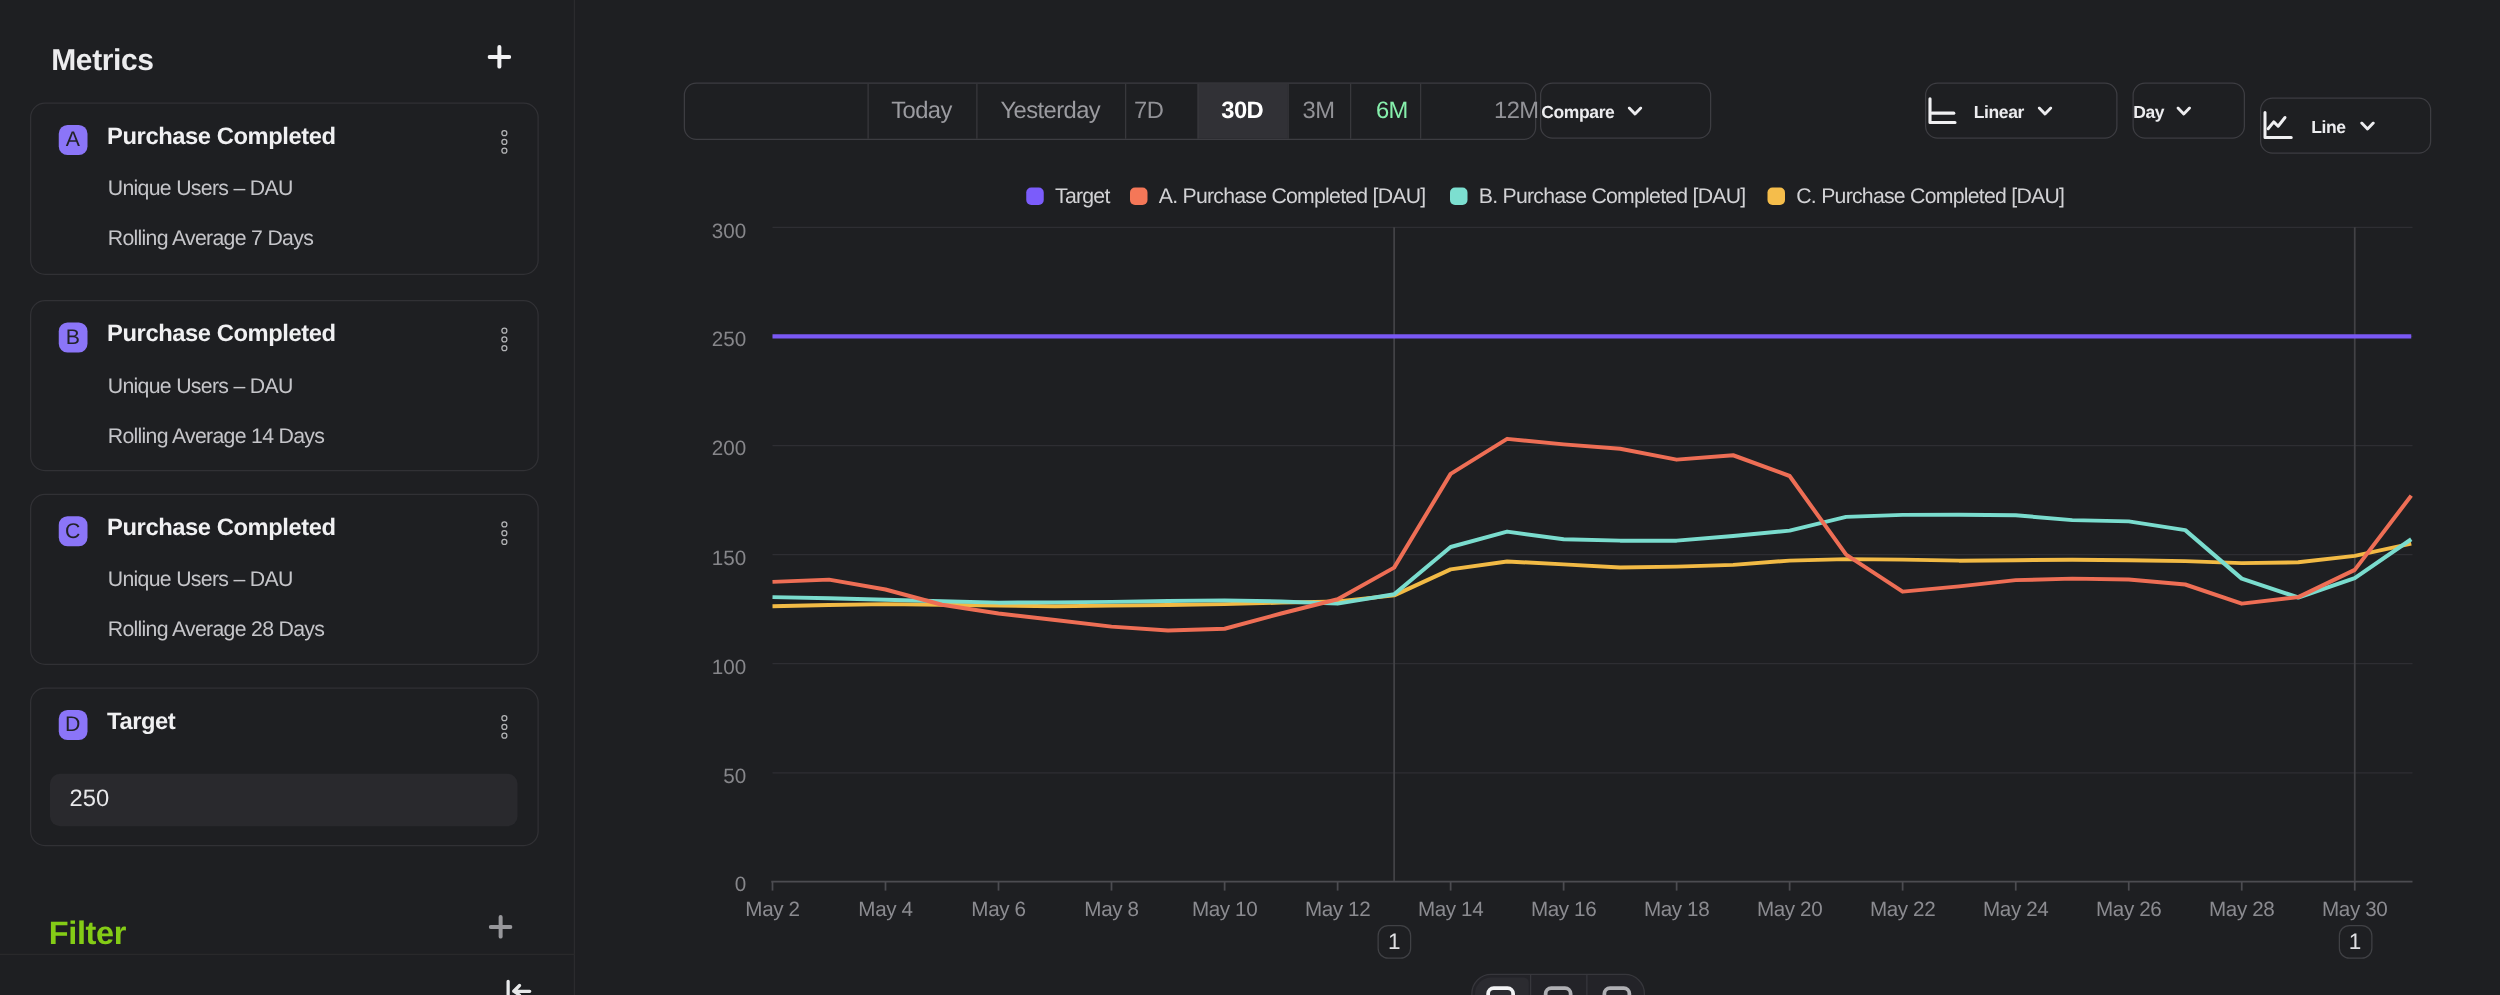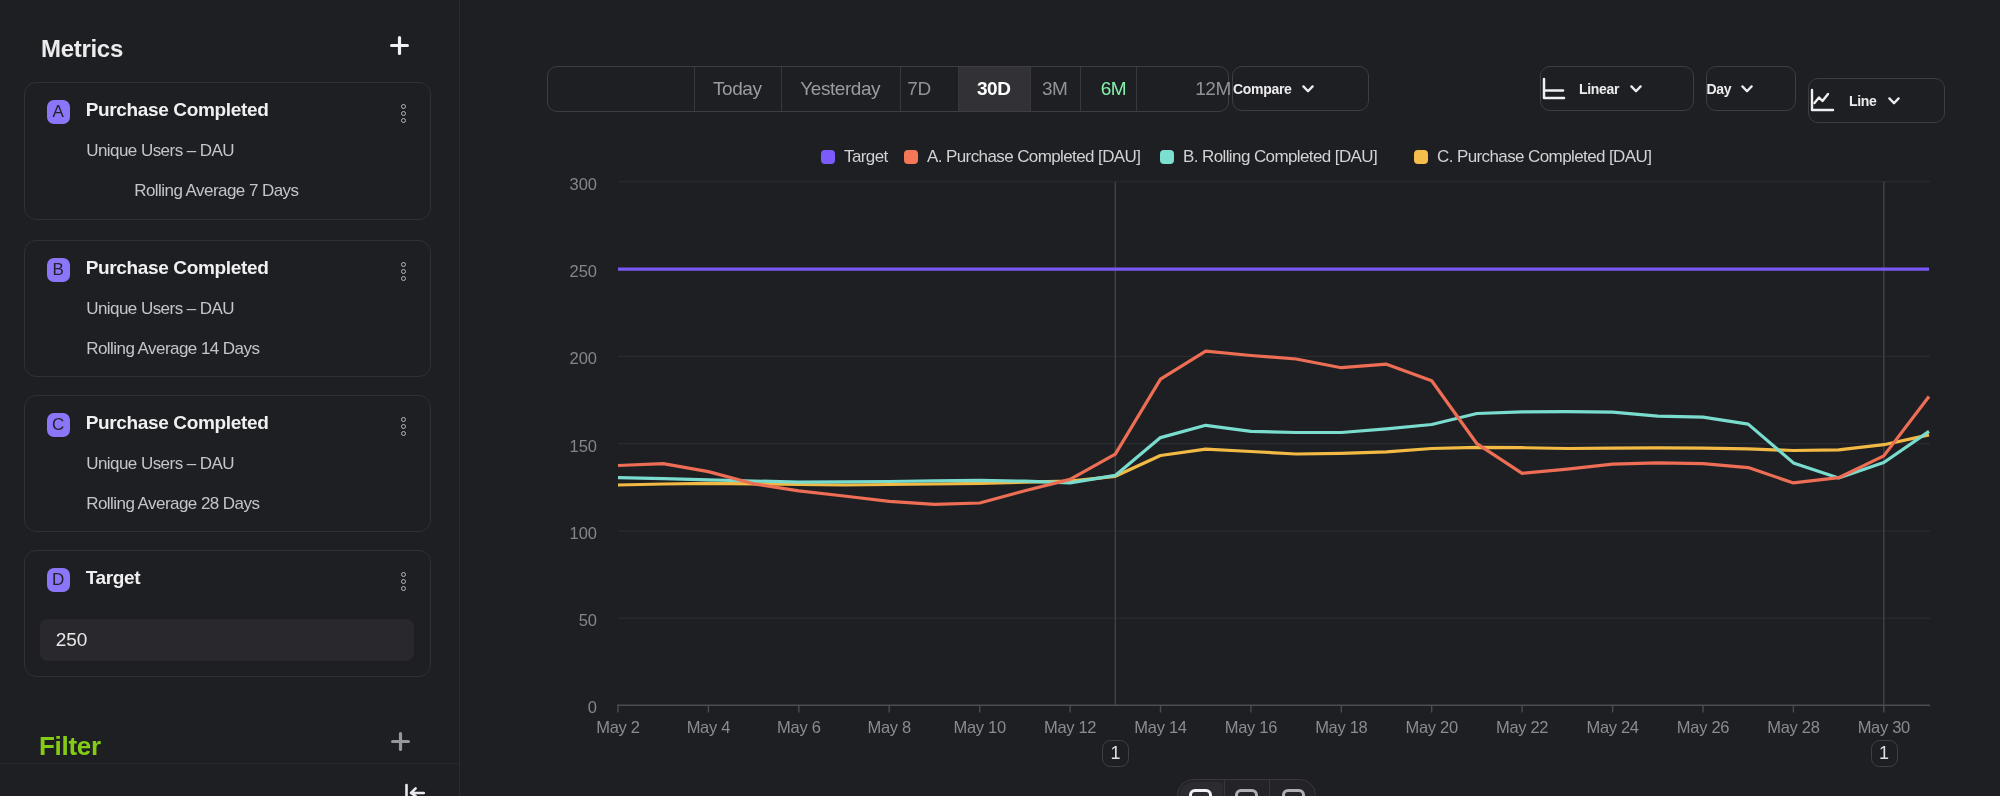--- a/index.html
+++ b/index.html
@@ -32,21 +32,21 @@
 
   <div class="abs" style="left:41px; top:35px; font-size:24px; font-weight:700; letter-spacing:-0.3px; color:#ececee;">Metrics</div>
   <svg class="abs" style="left:390px; top:36px;" width="19" height="19" viewBox="0 0 19 19">
     <path d="M9.5 1.6 V17.4 M1.6 9.5 H17.4" stroke="#f2f2f4" stroke-width="3.2" stroke-linecap="round"></path>
   </svg>
 
   <div class="card" style="top:82px; height:138px;">
     <div class="badge">A</div>
     <div class="ctitle">Purchase Completed</div>
     <div class="csub" style="top:58px;">Unique Users – DAU</div>
-    <div class="csub" style="top:98px;margin-left:48px;">Rolling Average 7 Days</div>
+    <div class="csub" style="top:98px;">Rolling Average 7 Days</div>
     <div class="kebab">
         <i></i>
         <i></i>
         <i></i>
       </div>
   </div>
 
   <div class="card" style="top:240px; height:137px;">
     <div class="badge">B</div>
     <div class="ctitle">Purchase Completed</div>
@@ -147,21 +147,21 @@
   <div class="legend-item" style="left:821px;">
       <span class="sw" style="background:#7b5cfb;"></span>
       <span class="ltext">Target</span>
     </div>
   <div class="legend-item" style="left:904px;">
       <span class="sw" style="background:#f47758;"></span>
       <span class="ltext">A. Purchase Completed [DAU]</span>
     </div>
   <div class="legend-item" style="left:1160px;">
       <span class="sw" style="background:#7cdfd0;"></span>
-      <span class="ltext">B. Rolling Completed [DAU]</span>
+      <span class="ltext">B. Purchase Completed [DAU]</span>
     </div>
   <div class="legend-item" style="left:1414px;">
       <span class="sw" style="background:#f5bd4b;"></span>
       <span class="ltext">C. Purchase Completed [DAU]</span>
     </div>
 
   <svg class="abs" style="left:0; top:0;" width="2000" height="796" viewBox="0 0 2000 796">
 
     <g stroke="#2e2e33" stroke-width="1">
       <line x1="618" y1="181.8" x2="1930" y2="181.8"></line>

